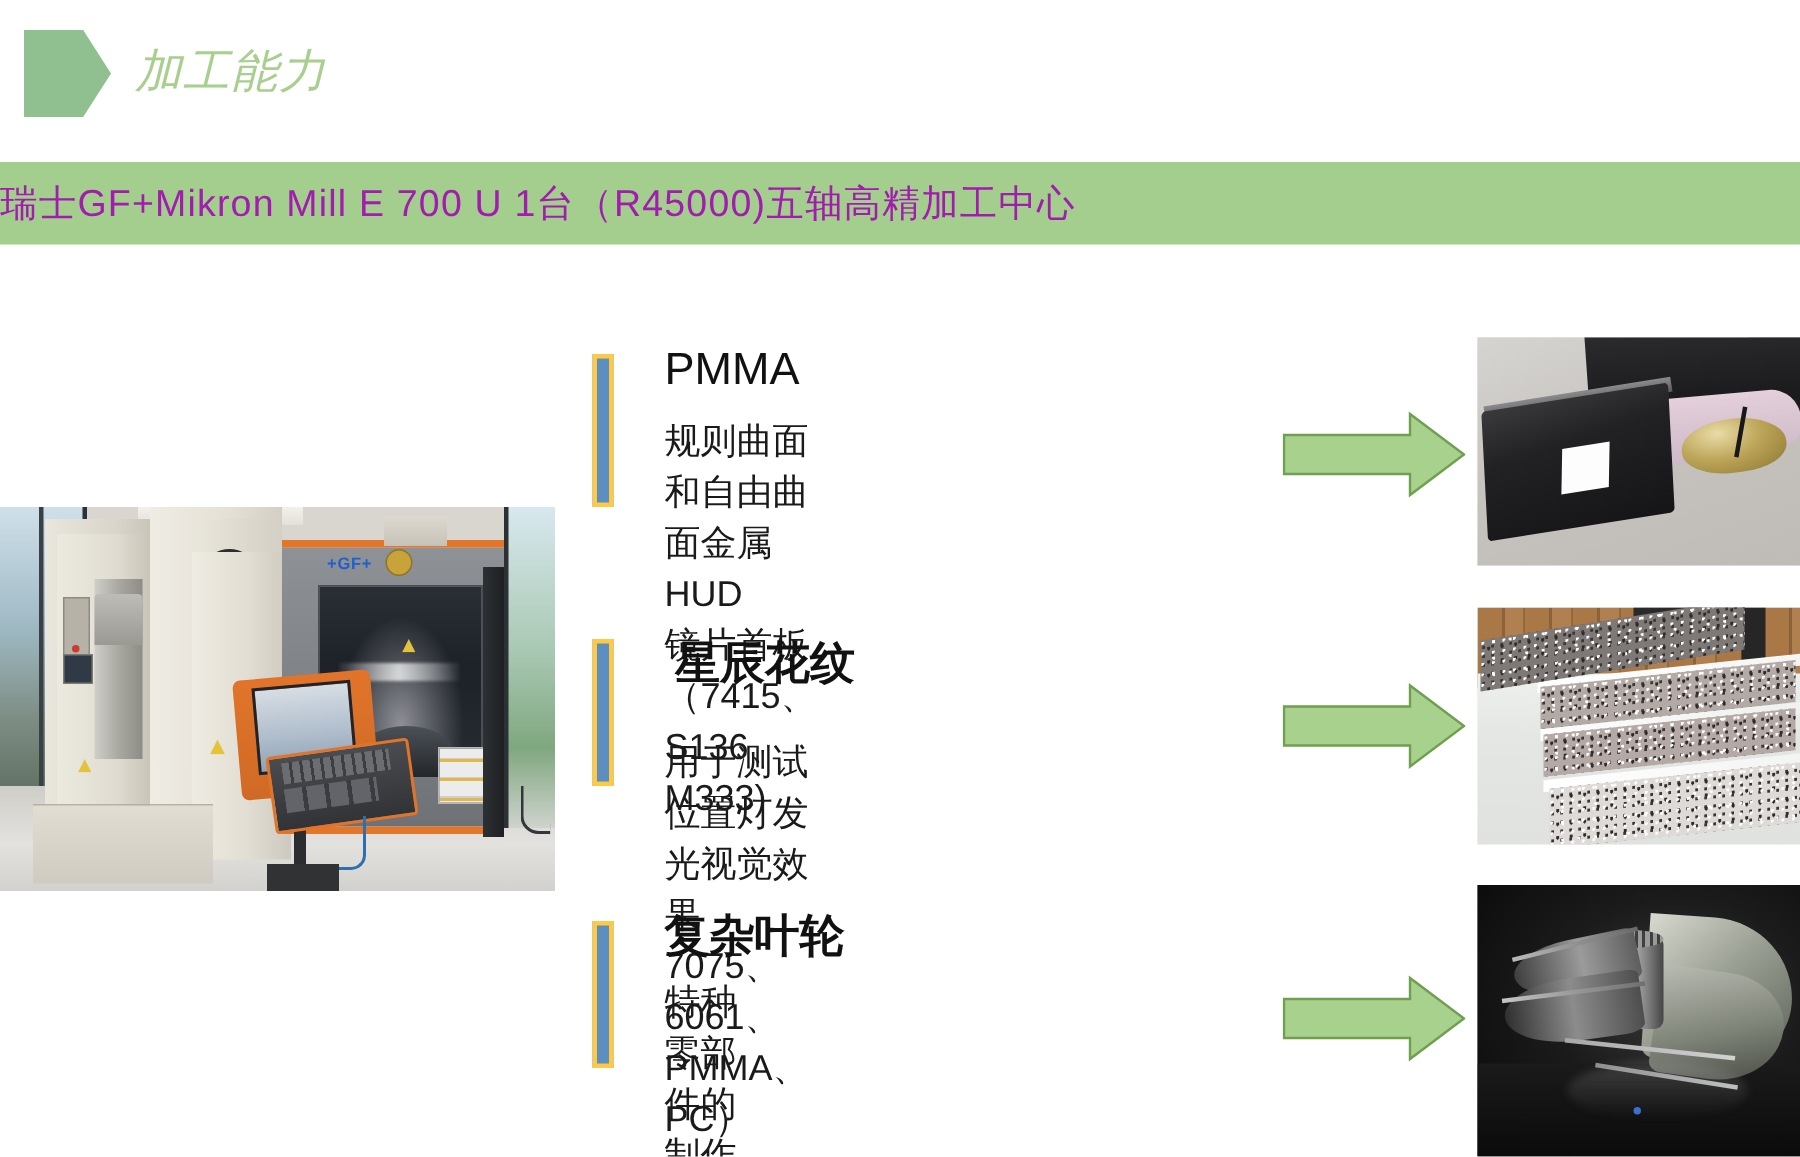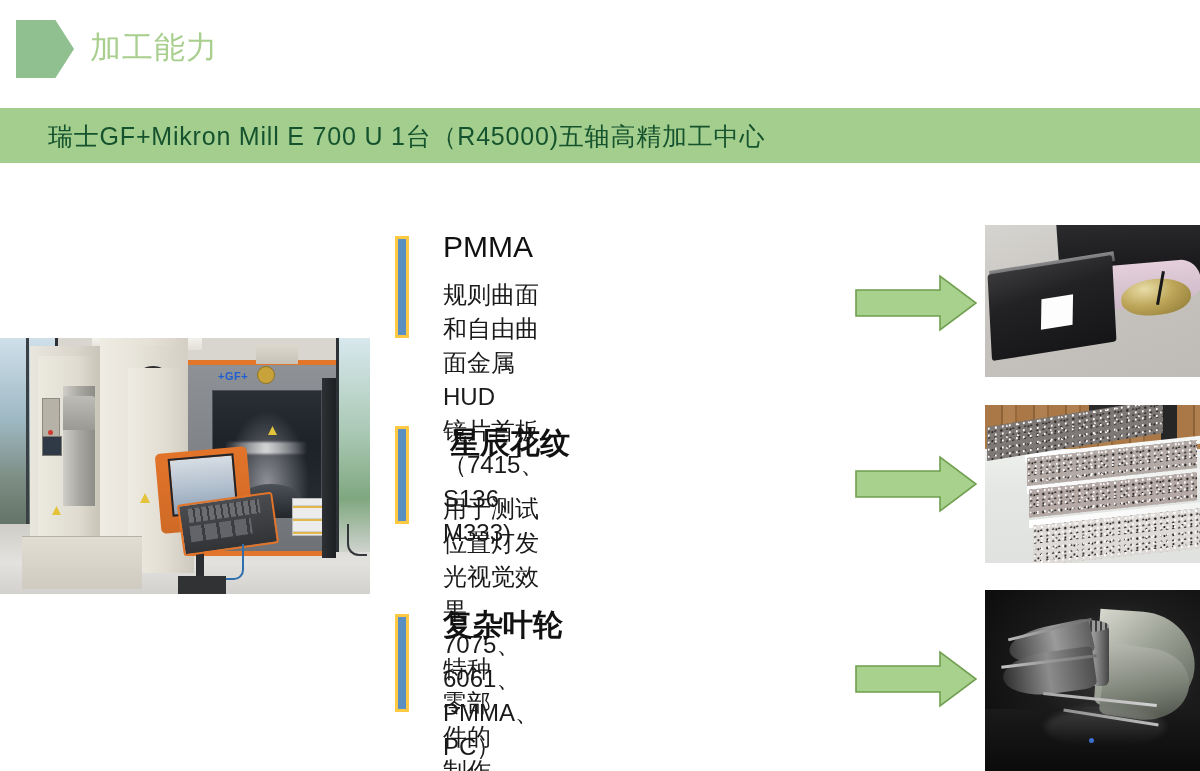--- a/index.html
+++ b/index.html
@@ -30,39 +30,39 @@
     clip-path: polygon(0% 0%, 68% 0%, 100% 50%, 68% 100%, 0% 100%);
   }
   .header-title {
     position: absolute;
     left: 90px; top: 26px;
     font-size: 31px;
     color: #a9cf8f;
     letter-spacing: 1px;
     line-height: 44px;
     white-space: nowrap;
+    font-style: italic;
   }
 
   
   .banner {
     position: absolute;
     left: 0; top: 108px;
     width: 1200px;
     height: 55px;
     background: #a4ce8e;
   }
   .banner-text {
     position: absolute;
     left: 0px; top: 12px;
     font-size: 25px;
-    color: #14532d;
+    color: #a21caf;
     letter-spacing: 0.8px;
     line-height: 32px;
     white-space: nowrap;
-    padding-left: 48px;
   }
 
   
   .machine-photo {
     position: absolute;
     left: 0px; top: 338px;
     width: 370px; height: 256px;
     overflow: hidden;
     background: #d9d6cf;
   }

